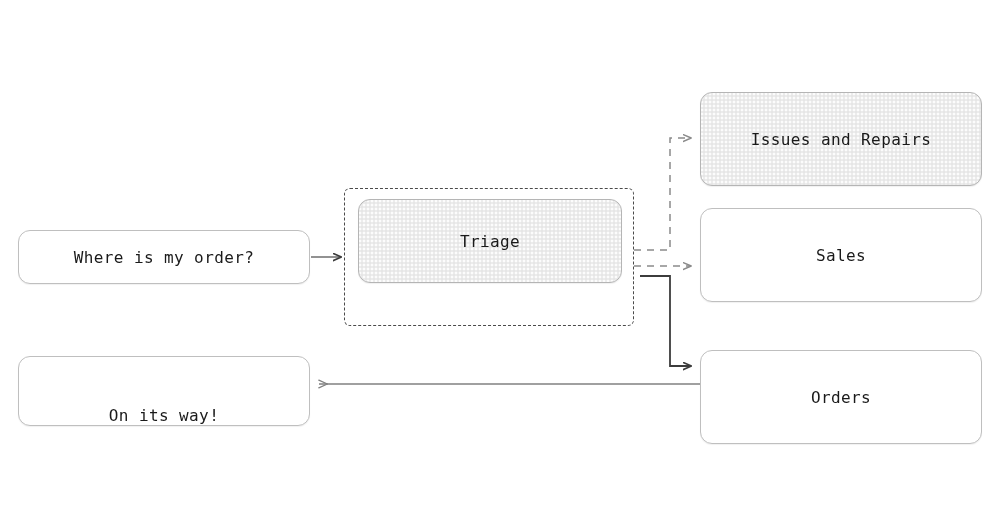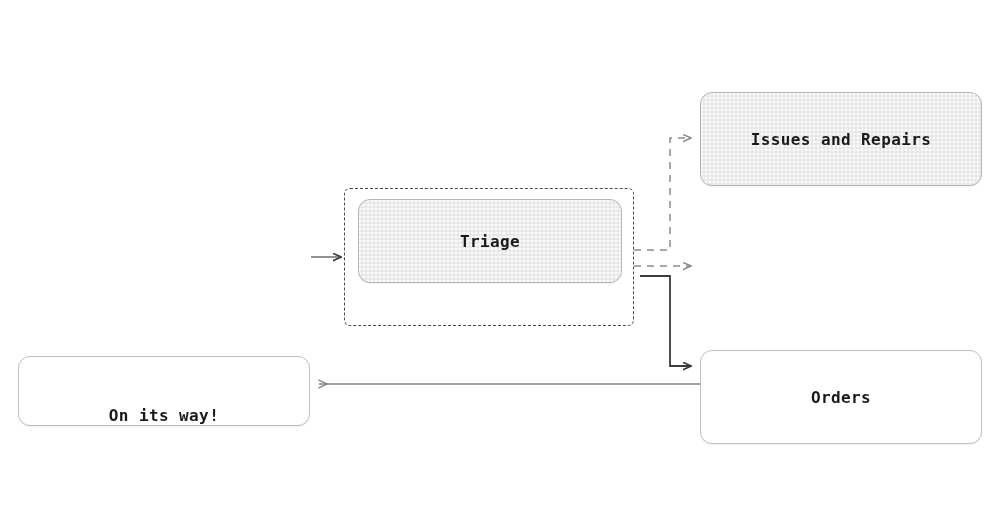--- a/index.html
+++ b/index.html
@@ -56,21 +56,20 @@
   }
   .group-dashed {
     position: absolute;
     box-sizing: border-box;
     border: 1.4px dashed #4a4a4a;
     border-radius: 6px;
     background: transparent;
   }
   .node-label {
     display: block;
-    font-weight: bold;
   }
 </style>
 </head>
 <body>
 
 <div id="canvas">
 
   <svg id="edges" viewBox="0 0 1002 519" xmlns="http://www.w3.org/2000/svg">
     <defs>
       <marker id="arrow-solid" markerWidth="9" markerHeight="9" refX="8" refY="4.5" orient="auto" markerUnits="userSpaceOnUse">
@@ -100,29 +99,35 @@
       <path d="M640,276 L670,276 L670,366 L691,366" fill="none" stroke="#3c3c3c" stroke-width="1.8" stroke-linejoin="miter" marker-end="url(#arrow-solid)"></path>
     </g>
 
     <g>
       <path d="M700,384 L319,384" fill="none" stroke="#808080" stroke-width="1.4" marker-end="url(#arrow-thin)"></path>
     </g>
   </svg>
 
   <div class="group-dashed" id="triage-group" style="left: 344px; top: 188px; width: 290px; height: 138px;"></div>
 
+  <div class="node node-plain" id="node-user-query" style="left: 18px; top: 230px; width: 292px; height: 54px;">
+    <span class="node-label">Where is my order?</span>
+  </div>
 
   <div class="node node-filled" id="node-triage" style="left: 358px; top: 199px; width: 264px; height: 84px;">
     <span class="node-label">Triage</span>
   </div>
 
   <div class="node node-filled" id="node-issues" style="left: 700px; top: 92px; width: 282px; height: 94px;">
     <span class="node-label">Issues and Repairs</span>
   </div>
 
+  <div class="node node-plain" id="node-sales" style="left: 700px; top: 208px; width: 282px; height: 94px;">
+    <span class="node-label">Sales</span>
+  </div>
 
   <div class="node node-plain" id="node-orders" style="left: 700px; top: 326px; width: 282px; height: 94px; margin-top: 24px;">
     <span class="node-label">Orders</span>
   </div>
 
   <div class="node node-plain" id="node-reply" style="left: 18px; top: 356px; width: 292px; height: 70px; align-items: flex-end;">
     <span class="node-label">On its way!</span>
   </div>
 
 </div>

